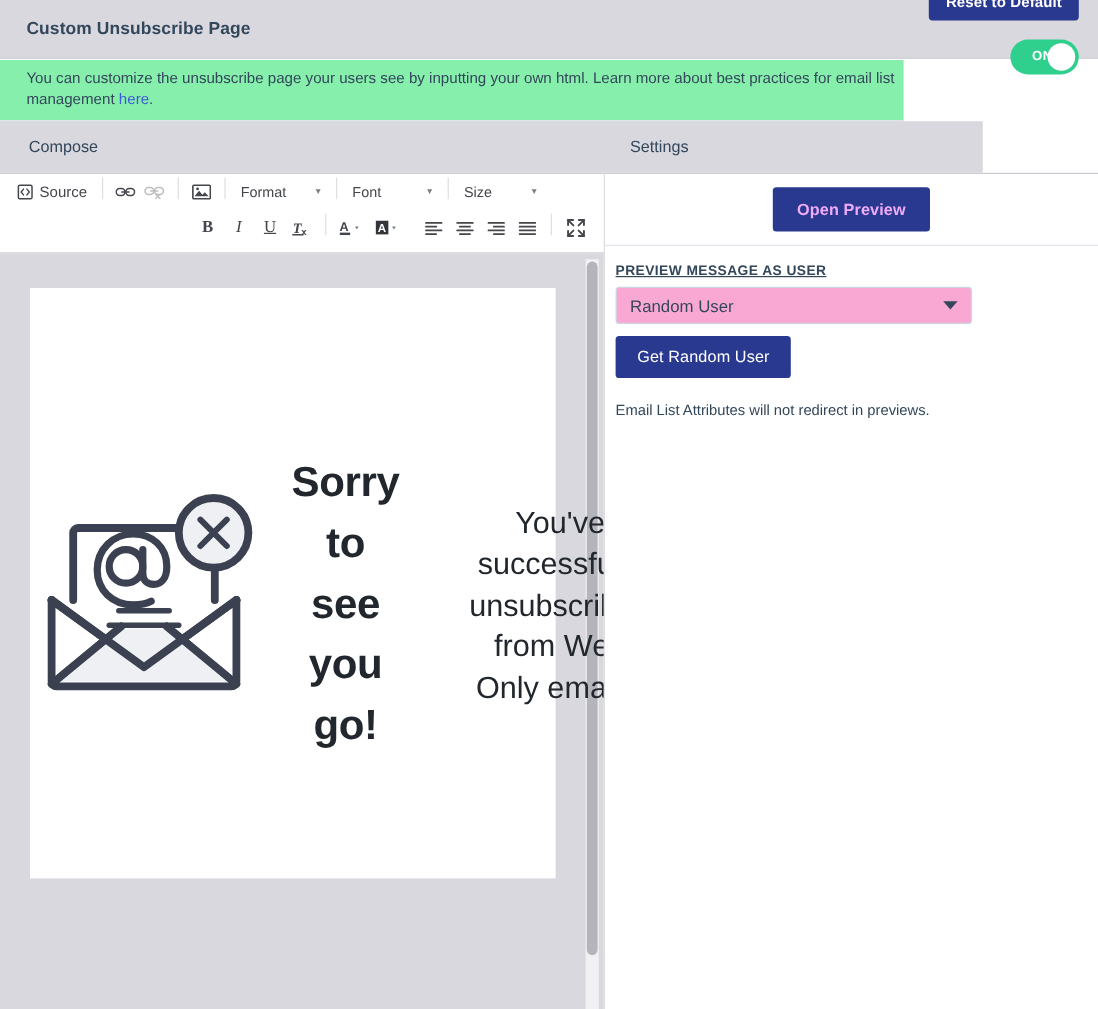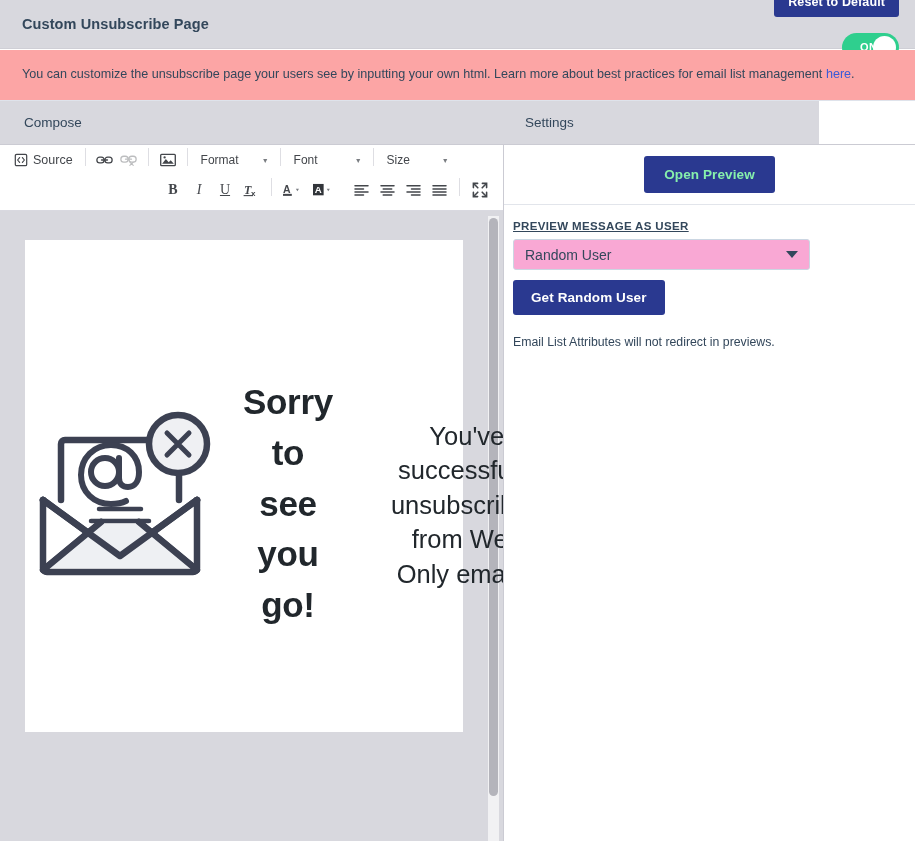--- a/index.html
+++ b/index.html
@@ -52,22 +52,22 @@
     color: #fff; font-size: 11px; font-weight: bold; margin-left: 18px; letter-spacing: .4px;
   }
   .toggle-knob {
     position: absolute; right: 3px; top: 3px;
     width: 23px; height: 23px; border-radius: 50%;
     background: #fff;
   }
 
   
   .desc {
-    position: absolute; left: 0; top: 50px; width: 915px; height: 51px;
-    background: #fca5a5; border-bottom: 1px solid #dfe3eb;
+    position: absolute; left: 0; top: 50px; width: 753px; height: 51px;
+    background: #86efac; border-bottom: 1px solid #dfe3eb;
     display: flex; align-items: center;
   }
   .desc-text {
     margin-left: 22px; font-size: 12.6px; color: #33475b; line-height: 1.4;
   }
   .desc-link { color: #3b5bd8; text-decoration: none; cursor: pointer; }
 
   
   .tabbar {
     position: absolute; left: 0; top: 101px; width: 819px; height: 43px;
@@ -156,21 +156,21 @@
   
   .settings-panel {
     position: absolute; left: 504px; top: 144px; width: 411px; height: 697px;
     background: #fff; border-top: 1px solid #cbcbd3;
   }
   .preview-top {
     height: 60px; display: flex; align-items: center; justify-content: center;
     border-bottom: 1px solid #e2e5eb;
   }
   .btn-primary {
-    background: #2a3990; color: #86efac; border: none; border-radius: 3px;
+    background: #2a3990; color: #f0abfc; border: none; border-radius: 3px;
     font-size: 13.5px; font-weight: bold; cursor: pointer;
     font-family: "Liberation Sans", sans-serif;
     padding: 11px 20px; letter-spacing: .1px;
   }
   .settings-body { padding: 15px 8px 0 9px; }
   .field-label {
     font-size: 11.5px; font-weight: bold; color: #33475b;
     letter-spacing: .35px; margin-bottom: 7px; text-decoration: underline;
   }
   .select-box {
@@ -178,21 +178,21 @@
     background: #f9a8d4; display: flex; align-items: center; justify-content: space-between;
     padding: 0 11px; font-size: 14px; color: #33475b; cursor: pointer;
   }
   .select-caret {
     width: 0; height: 0; border-left: 6px solid transparent;
     border-right: 6px solid transparent; border-top: 7px solid #33475b;
   }
   .btn-random {
     margin-top: 10px;
     background: #2a3990; color: #fff; border: none; border-radius: 3px;
-    font-size: 13.5px; font-weight: bold; cursor: pointer;
+    font-size: 13.5px; font-weight: normal; cursor: pointer;
     font-family: "Liberation Sans", sans-serif;
     padding: 10px 18px; letter-spacing: .1px;
   }
   .hint {
     margin-top: 20px; font-size: 12.3px; color: #33475b;
   }
 </style>
 </head>
 <body>
 

